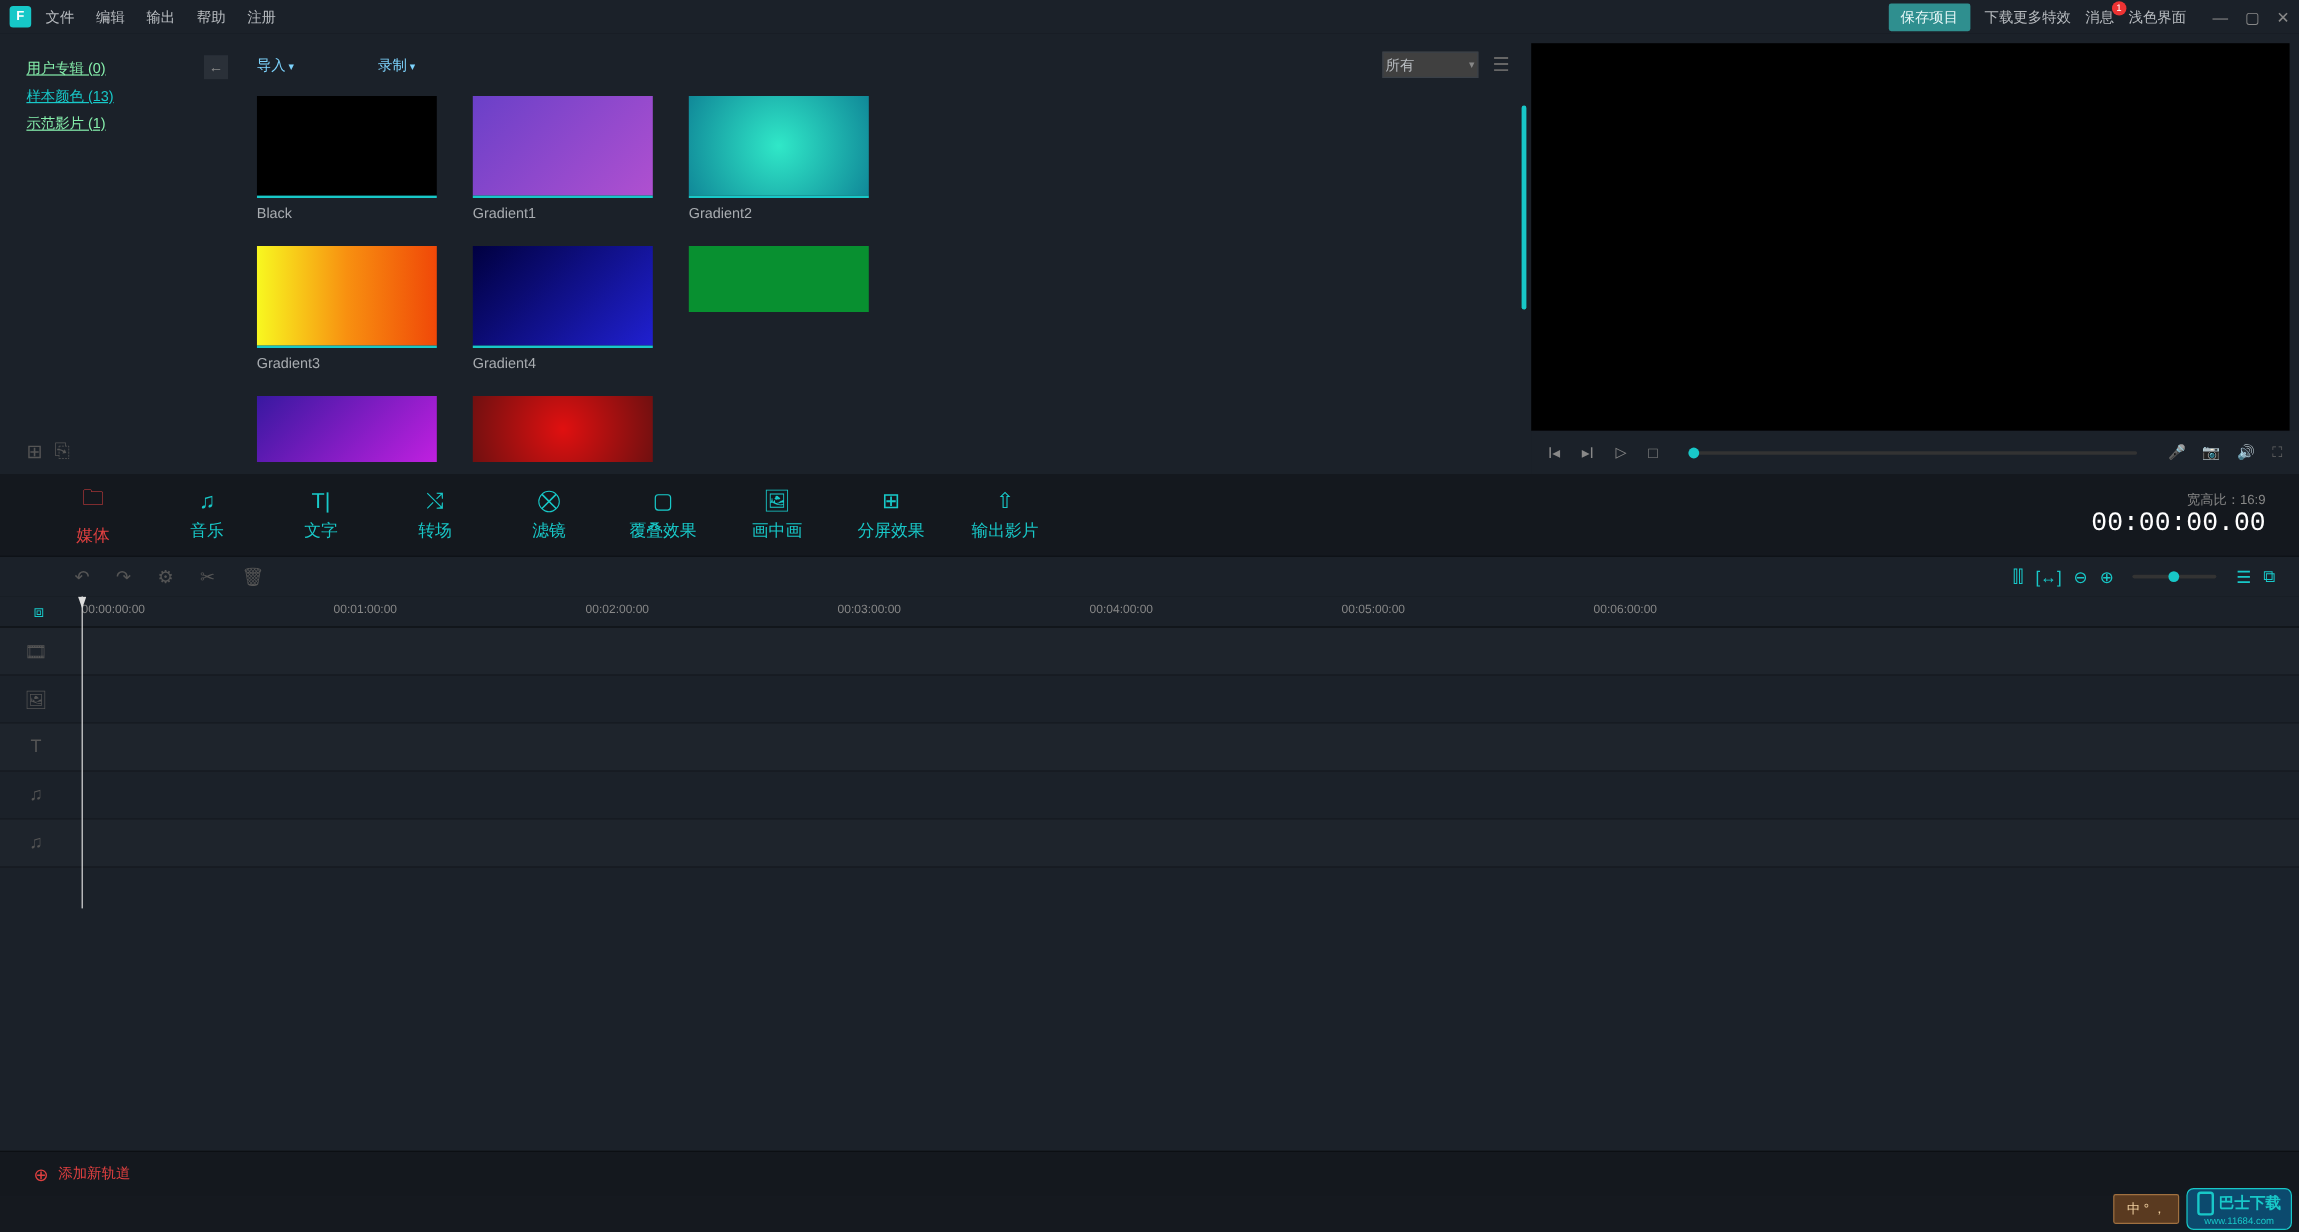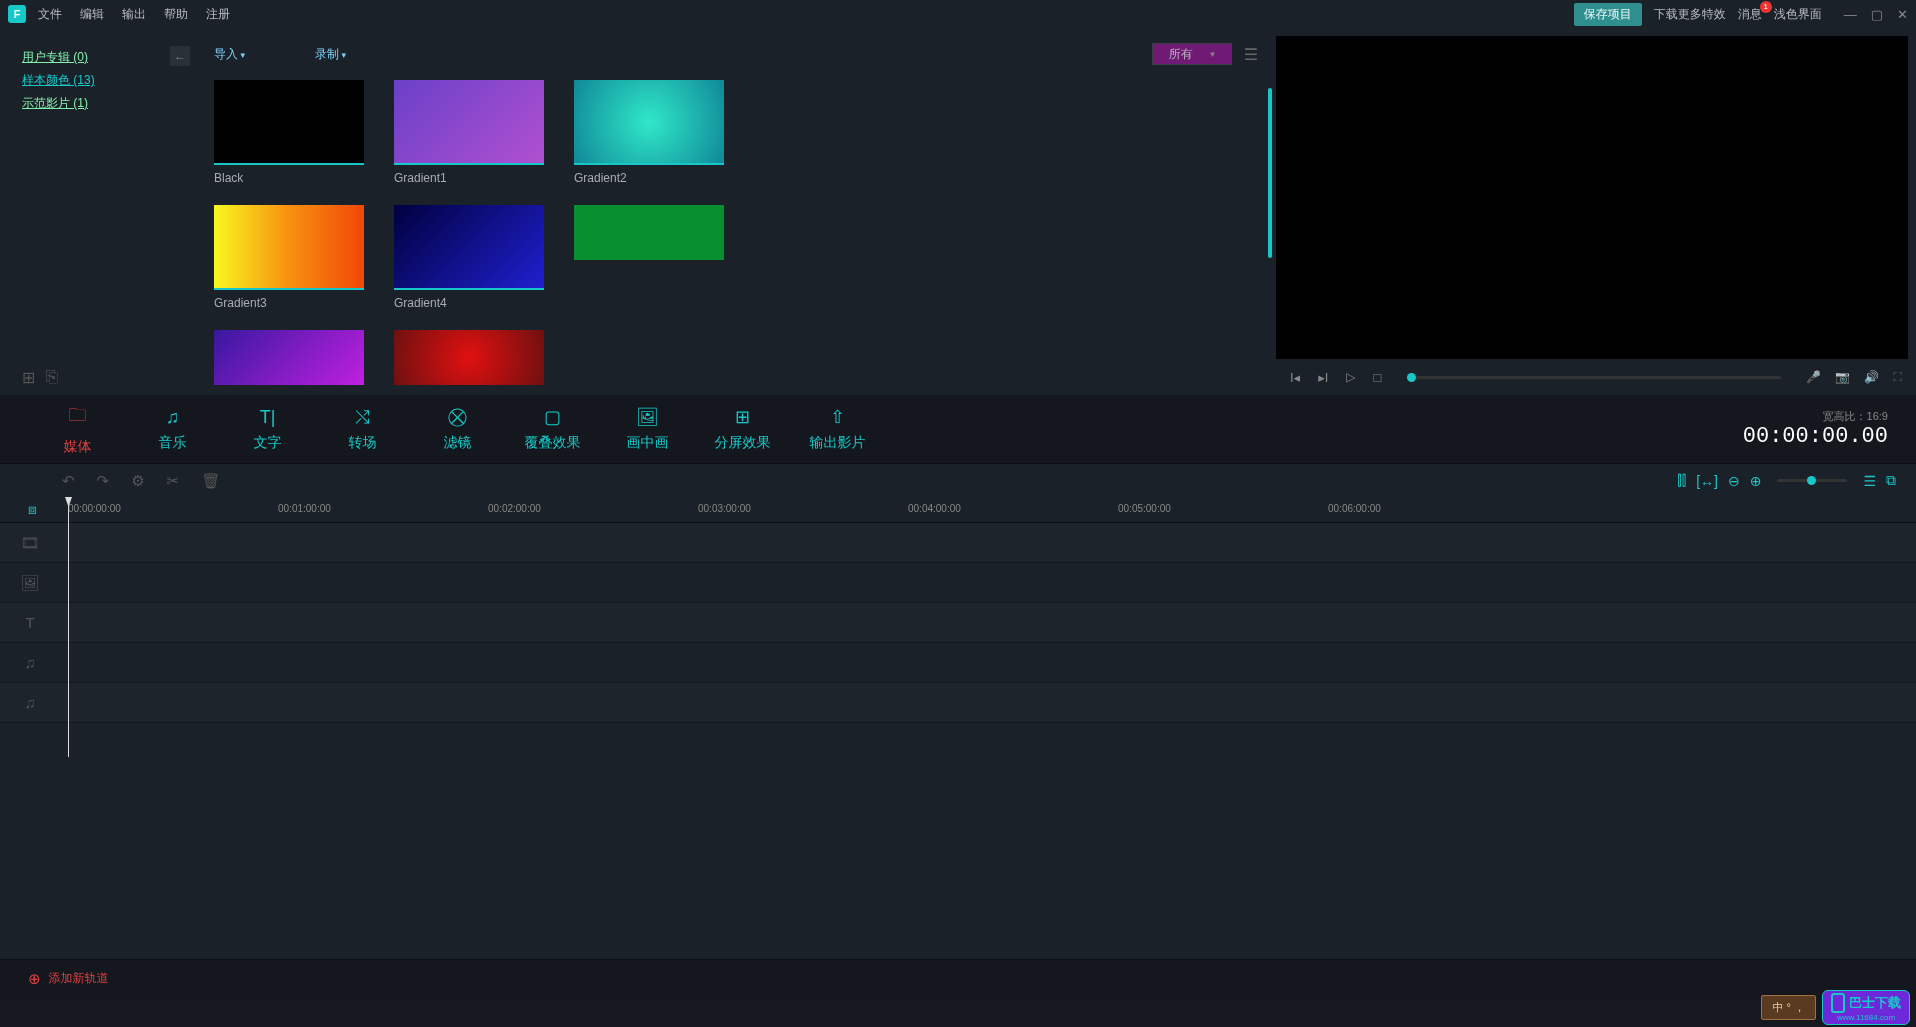--- a/index.html
+++ b/index.html
@@ -28,21 +28,21 @@
 .side-bottom { position: absolute; bottom: 8px; left: 22px; display: flex; gap: 10px; color: #555; }
 .side-bottom span { cursor: pointer; font-size: 16px; }
 
 
 .media-area { flex: 1; padding: 14px 18px 0 14px; overflow: hidden; position: relative; }
 .media-top { display: flex; align-items: center; height: 24px; margin-bottom: 14px; }
 .media-top-left { display: flex; gap: 70px; }
 .dd { cursor: pointer; color: #7dd3fc; }
 .dd::after { content: " ▾"; font-size: 9px; }
 .media-top-right { margin-left: auto; display: flex; align-items: center; gap: 12px; }
-.filter-select { width: 80px; height: 22px; background: #701a75; border: 1px solid #3a4048; color: #b8bcc0; display: flex; align-items: center; padding: 0 16px; cursor: pointer; justify-content: space-between; }
+.filter-select { width: 80px; height: 22px; background: #404040; border: 1px solid #3a4048; color: #b8bcc0; display: flex; align-items: center; padding: 0 2px; cursor: pointer; justify-content: space-between; }
 .filter-select::after { content: "▾"; font-size: 9px; color: #888; }
 .view-toggle { color: #666; font-size: 16px; cursor: pointer; }
 
 .thumbs { display: grid; grid-template-columns: repeat(3, 150px); gap: 20px 30px; align-content: start; height: 310px; overflow: hidden; }
 .thumb { cursor: pointer; }
 .thumb-img { width: 150px; height: 85px; border-bottom: 2px solid #18c8c8; }
 .thumb-label { margin-top: 6px; color: #a8acb0; font-size: 12px; }
 .t-black { background: #000; }
 .t-blue { background: #1818f8; }
 .t-grad1 { background: linear-gradient(135deg, #6a40c8, #b050d0); }
@@ -98,21 +98,21 @@
 .track-icon { width: 60px; text-align: center; color: #555; font-size: 15px; }
 
 
 .add-track { position: absolute; bottom: 0; left: 0; height: 38px; width: 100%; background: #14181e; display: flex; align-items: center; padding-left: 28px; cursor: pointer; border-top: 1px solid #0c0f13; }
 .add-track-icon { color: #e04040; font-size: 15px; margin-right: 8px; }
 .add-track-label { color: #e04040; }
 
 
 .watermark { position: absolute; bottom: 2px; right: 6px; display: flex; align-items: center; gap: 6px; }
 .wm-box { background: #5a3a20; border: 1px solid #a07040; padding: 4px 10px; color: #f0d0a0; font-size: 11px; border-radius: 2px; }
-.wm-logo { background: #6d28d9; border: 1px solid #18c8c8; border-radius: 6px; padding: 2px 8px; display: flex; flex-direction: column; align-items: center; }
+.wm-logo { background: #0c4a6e; border: 1px solid #18c8c8; border-radius: 6px; padding: 2px 8px; display: flex; flex-direction: column; align-items: center; }
 .wm-logo-top { display: flex; align-items: center; gap: 4px; }
 .wm-phone { width: 14px; height: 20px; border: 2px solid #18c8c8; border-radius: 3px; }
 .wm-text { color: #18c8c8; font-size: 13px; font-weight: bold; }
 .wm-url { color: #18c8c8; font-size: 8px; }
 </style>
 </head>
 <body>
 
 <div class="titlebar">
   <div class="app-logo">F</div>

